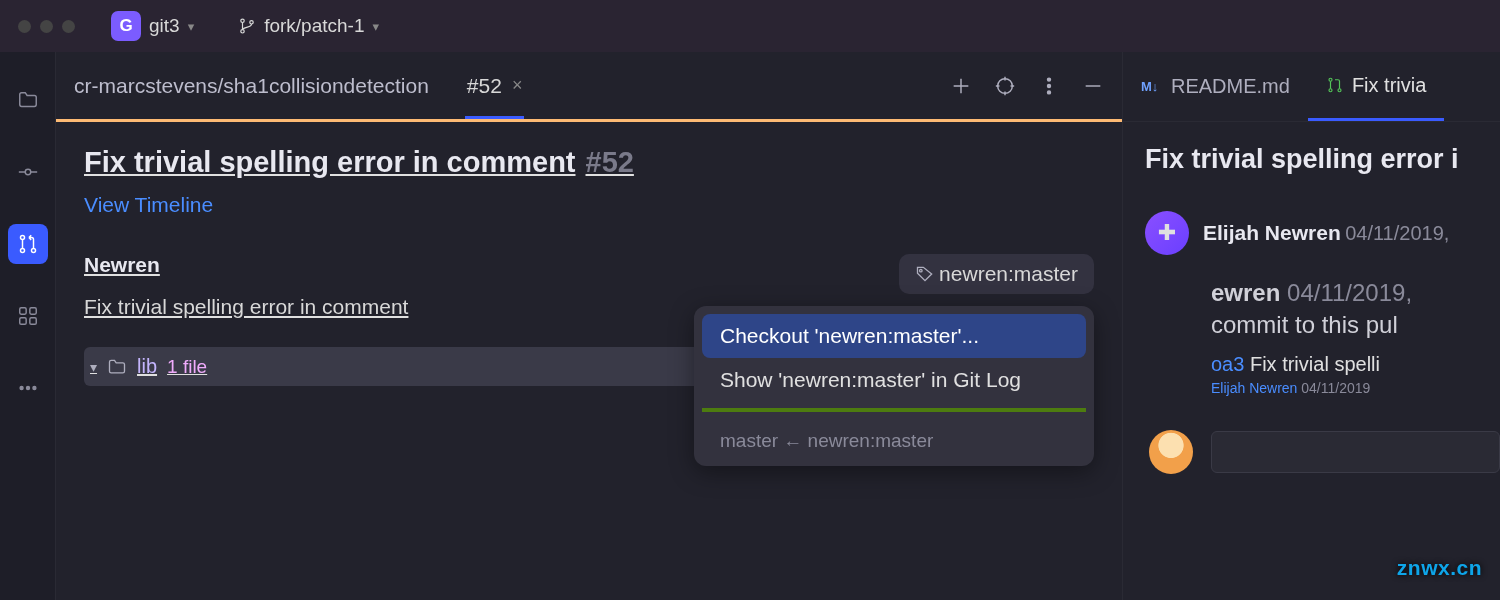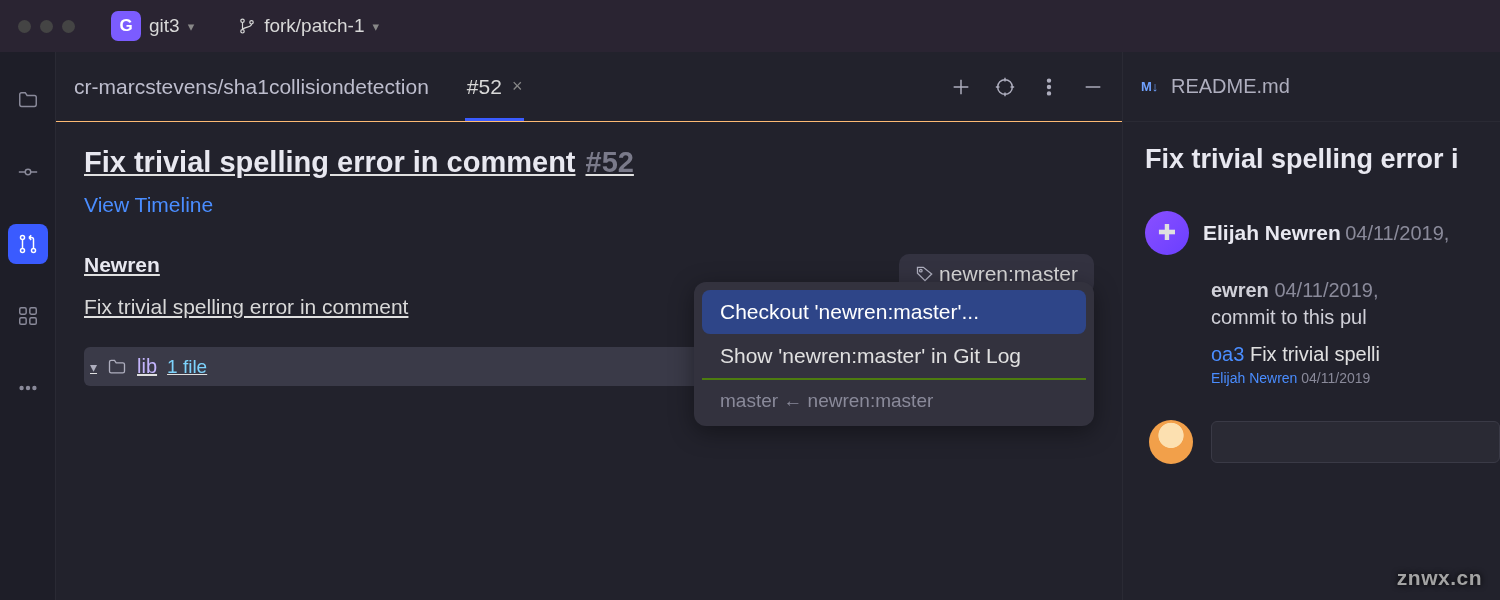--- a/index.html
+++ b/index.html
@@ -15,21 +15,21 @@
 
 .main { display: flex; height: calc(100% - 52px); }
 
 .activity { width: 56px; background: #1e1e28; display: flex; flex-direction: column; align-items: center; padding-top: 28px; gap: 32px; border-right: 1px solid #2a2a34; }
 .act-btn { width: 40px; height: 40px; display: flex; align-items: center; justify-content: center; border-radius: 8px; color: #8a8a9a; }
 .act-btn.active { background: #3a5bff; color: white; }
 .act-icon { width: 22px; height: 22px; }
 
 .content { flex: 1; display: flex; flex-direction: column; background: #22222c; }
 
-.tabrow { height: 70px; display: flex; align-items: center; border-bottom: 1px solid #fdba74; padding: 0 18px; position: relative; }
+.tabrow { height: 70px; display: flex; align-items: center; border-bottom: 3px solid #fdba74; padding: 0 18px; position: relative; }
 .breadcrumb { color: #bdbdcd; font-size: 21px; }
 .tab { display: flex; align-items: center; gap: 10px; padding: 0 20px; height: 100%; color: #d8d8d8; font-size: 21px; position: relative; margin-left: 18px; }
 .tab.active::after { content: ""; position: absolute; bottom: 0; left: 18px; right: 18px; height: 3px; background: #3a5bff; }
 .tab .close { color: #888; font-size: 18px; }
 .tabrow-right { margin-left: auto; display: flex; gap: 22px; align-items: center; }
 .ico { width: 22px; height: 22px; color: #aeaebe; }
 
 .pr-body { padding: 24px 28px; flex: 1; position: relative; text-decoration: underline; }
 .pr-title { font-size: 29px; font-weight: 700; color: #e8e8f0; display: flex; gap: 10px; align-items: baseline; }
 .pr-num { color: #7a7a8a; font-weight: 700; }
@@ -39,56 +39,56 @@
 
 .branch-pill { position: absolute; right: 28px; top: 132px; background: #333240; border-radius: 10px; padding: 8px 16px; display: flex; align-items: center; gap: 4px; color: #d8d8d8; font-size: 21px; }
 .tag-icon { width: 20px; height: 20px; color: #aeaebe; }
 
 .file-tree { margin-top: 28px; }
 .folder-row { display: flex; align-items: center; gap: 10px; padding: 8px 6px; background: #2f2f3b; border-radius: 6px; }
 .folder-row.hl { background: #3a3a48; }
 .fold-chev { color: #aeaebe; font-size: 14px; }
 .fold-icon { width: 20px; height: 20px; color: #aeaebe; }
 .fold-name { color: #c4b5fd; font-size: 20px; font-weight: 500; }
-.fold-count { color: #7dd3fc; font-size: 19px; }
+.fold-count { color: #f0abfc; font-size: 19px; }
 .file-row { display: flex; align-items: center; gap: 10px; padding: 8px 6px 8px 56px; margin-top: 2px; }
 .file-icon { width: 18px; height: 18px; color: #aeaebe; }
 .file-name { color: #4a8dff; font-size: 20px; }
 
-.popup { position: absolute; top: 160px; right: 28px; background: #33323e; border-radius: 12px; padding: 8px; width: 400px; box-shadow: 0 6px 24px rgba(0,0,0,.4); z-index: 10; }
+.popup { position: absolute; top: 184px; right: 28px; background: #33323e; border-radius: 12px; padding: 8px; width: 400px; box-shadow: 0 6px 24px rgba(0,0,0,.4); z-index: 10; }
 .popup-item { padding: 10px 18px; border-radius: 8px; font-size: 21px; color: #e0e0e0; }
 .popup-item.sel { background: #2e4588; color: #fff; }
-.popup-foot { padding: 10px 18px 6px; color: #8a8a9a; font-size: 19px; border-top: 2px solid #4d7c0f; }
+.popup-foot { padding: 18px 18px 6px; color: #8a8a9a; font-size: 19px; border-top: 4px solid #4d7c0f; margin-top: 6px; }
 
 .rightpanel { width: 378px; background: #22222c; border-left: 1px solid #2a2a34; overflow: hidden; }
 .rp-tabs { display: flex; height: 70px; align-items: stretch; border-bottom: 1px solid #2a2a34; }
 .rp-tab { display: flex; align-items: center; gap: 8px; padding: 0 18px; color: #aeaebe; font-size: 20px; white-space: nowrap; }
 .rp-tab.active { border-bottom: 3px solid #3a5bff; color: #e0e0e0; }
 .md-icon { width: 22px; height: 16px; color: #6fa1ff; font-size: 13px; font-weight: 700; }
 .pr-icon { width: 18px; height: 18px; color: #53c258; }
 .rp-body { padding: 22px 0 0 22px; }
 .rp-title { font-size: 27px; font-weight: 700; color: #e8e8f0; white-space: nowrap; }
 .author-row { display: flex; align-items: center; gap: 14px; margin-top: 36px; }
 .avatar { width: 44px; height: 44px; border-radius: 50%; background: #fff; display: flex; align-items: center; justify-content: center; font-size: 22px; }
 .avatar.purple { background: linear-gradient(135deg,#8a4fff,#6a3fff); }
 .author-name { font-weight: 700; font-size: 21px; color: #e8e8f0; }
 .author-date { color: #8a8a9a; font-size: 20px; }
-.meta-line { margin-top: 24px; padding-left: 66px; font-size: 20px; color: #d0d0d8; white-space: nowrap; }
+.meta-line { margin-top: 24px; padding-left: 66px; font-size: 24px; color: #d0d0d8; white-space: nowrap; }
 .meta-line .name { font-weight: 700; }
 .meta-line .date { color: #8a8a9a; }
 .commit-line { margin-top: 14px; padding-left: 66px; font-size: 20px; white-space: nowrap; }
 .commit-hash { color: #4a8dff; }
 .commit-auth { margin-top: 4px; padding-left: 66px; font-size: 14px; white-space: nowrap; }
 .ca-name { color: #4a8dff; }
 .ca-date { color: #8a8a9a; }
 .reply-row { display: flex; align-items: center; gap: 18px; margin-top: 34px; padding-left: 4px; }
 .reply-avatar { width: 44px; height: 44px; border-radius: 50%; background: radial-gradient(circle at 50% 35%, #fce0b0 34%, #f2a04a 36%); }
 .reply-input { flex: 1; height: 42px; background: #2a2a34; border: 1px solid #3a3a46; border-radius: 6px; }
 
-.watermark { position: absolute; right: 18px; bottom: 10px; color: #a3a3a3; font-weight: 700; font-size: 21px; letter-spacing: .5px; text-shadow: 0 0 6px #000; }
+.watermark { position: absolute; right: 18px; bottom: 20px; color: #0ea5e9; font-weight: 700; font-size: 21px; letter-spacing: .5px; text-shadow: 0 0 6px #000; }
 svg { fill: none; stroke: currentColor; stroke-width: 1.6; }
 </style>
 </head>
 <body>
 
 <div class="titlebar">
   <div class="traffic">
     <span></span>
     <span></span>
     <span></span>
@@ -211,20 +211,29 @@
       </div>
     </div>
   </div>
 
   <div class="rightpanel">
     <div class="rp-tabs">
       <div class="rp-tab">
         <span class="md-icon">M↓</span>
         <span>README.md</span>
       </div>
+      <div class="rp-tab active">
+        <svg class="pr-icon" viewBox="0 0 24 24">
+            <circle cx="6" cy="5" r="2"></circle>
+            <circle cx="6" cy="19" r="2"></circle>
+            <circle cx="18" cy="19" r="2"></circle>
+            <path d="M6 7v10M12 5h4a2 2 0 012 2v10"></path>
+          </svg>
+        <span>Fix trivia</span>
+      </div>
     </div>
     <div class="rp-body">
       <div class="rp-title">Fix trivial spelling error i</div>
       <div class="author-row">
         <div class="avatar purple">✚</div>
         <div>
           <span class="author-name">Elijah Newren</span>
           <span class="author-date">04/11/2019,</span>
         </div>
       </div>

